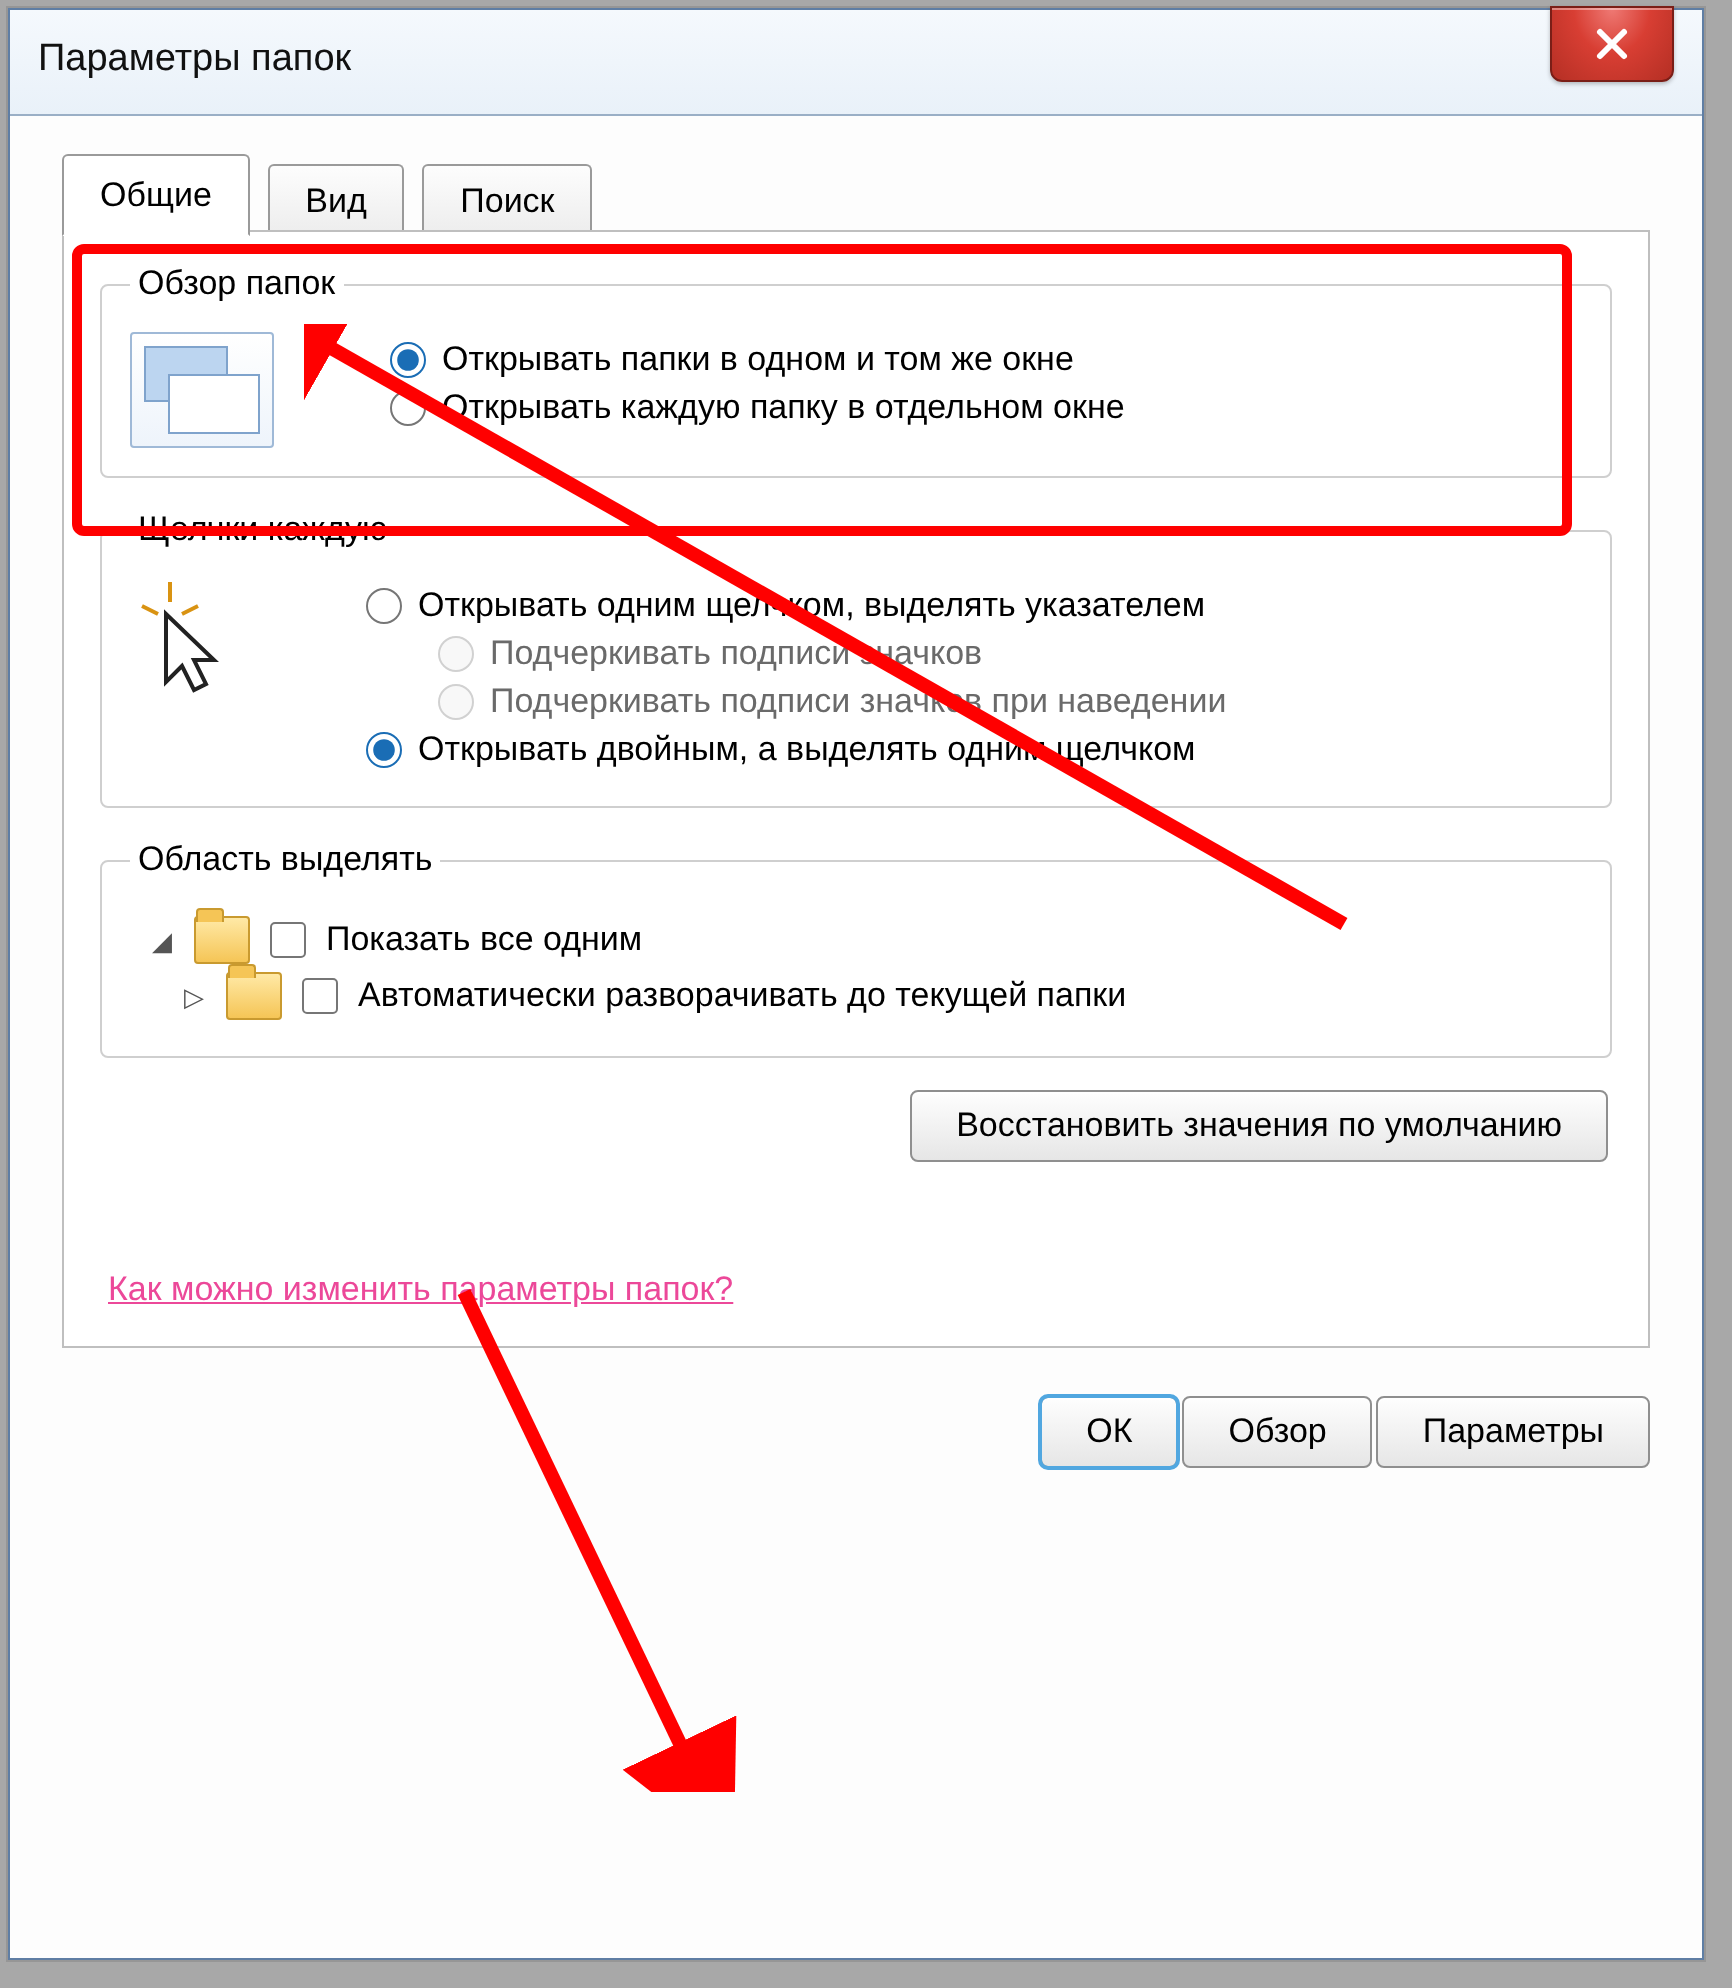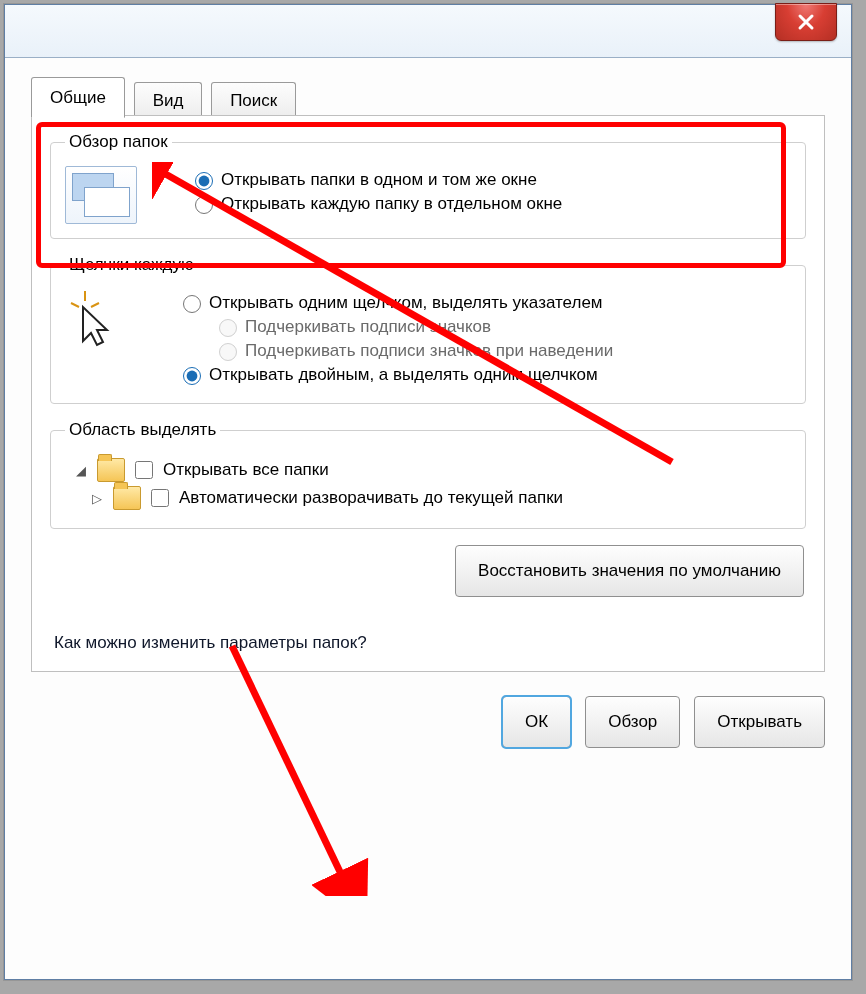--- a/index.html
+++ b/index.html
@@ -135,21 +135,21 @@
   .cursor-icon {
     width: 60px;
     height: 60px;
     position: relative;
     flex:0 0 auto;
   }
   .cursor-icon svg { width:60px; height:60px; }
   .opts { flex:1; }
   .opt {
     display:flex;
-    align-items:flex-end;
+    align-items:center;
     gap:8px;
     margin:4px 0;
     padding-left:44px;
   }
   .opt.sub { margin-left: 36px; color:#6a6a6a; }
   .opt.sub label { color:#6a6a6a; }
   input[type="radio"] {
     width:18px; height:18px;
     accent-color:#1a6db5;
     margin:0;
@@ -182,49 +182,50 @@
     position:absolute;
     left:0; top:-5px;
     width:12px; height:6px;
     background:#f5c556;
     border:1px solid #c99a2f;
     border-bottom:none;
     border-radius:2px 2px 0 0;
   }
   .btn {
     display:inline-block;
-    height:52px;
+    height:36px;
     line-height:34px;
     padding:0 22px;
     background:linear-gradient(to bottom,#fefefe,#e6e6e6);
     border:1px solid #8f8f8f;
     border-radius:4px;
     cursor:pointer;
     font-size:17px;
     box-shadow: inset 0 1px 0 #fff;
   }
   .btn.default {
     outline:2px solid #51a7e0;
     outline-offset:-1px;
   }
   .restore-row{
     text-align:right;
     margin:6px 2px 8px 2px;
   }
   .link{
-    color:#0f172a;
+    color:#ec4899;
+    text-decoration:underline;
     cursor:pointer;
     display:inline-block;
-    margin:28px 0 0 4px;
+    margin:46px 0 0 4px;
     font-size:17px;
   }
   .button-row{
     display:flex;
     justify-content:flex-end;
-    gap:14px;
+    gap:2px;
     margin-top:24px;
   }
   
   .hl-box{
     position:absolute;
     border:5px solid #ff0000;
     border-radius:6px;
     pointer-events:none;
   }
   .arrow{
@@ -232,20 +233,21 @@
     pointer-events:none;
   }
   .disabled { color:#9a9a9a; }
 </style>
 </head>
 <body>
 
 <div class="window">
 
   <div class="titlebar">
+    <div class="title">Параметры папок</div>
     <div class="close-btn">
       <svg viewBox="0 0 18 18">
         <path d="M3 3 L15 15 M15 3 L3 15" stroke="#fff" stroke-width="3" stroke-linecap="round"></path>
       </svg>
     </div>
   </div>
 
   <div class="body">
 
     <div class="tabs">
@@ -310,21 +312,21 @@
       </fieldset>
 
       
       <fieldset class="group">
         <legend>Область выделять</legend>
         <div class="nav-list">
           <div class="nav-row">
             <span class="tree-toggle">◢</span>
             <span class="folder-small"></span>
             <input type="checkbox" style="">
-            <label>Открывать все папки</label>
+            <label>Показать все одним</label>
           </div>
           <div class="nav-row" style="margin-left:26px;">
             <span class="tree-toggle">▷</span>
             <span class="folder-small"></span>
             <input type="checkbox" style="">
             <label>Автоматически разворачивать до текущей папки</label>
           </div>
         </div>
       </fieldset>
 
@@ -353,18 +355,18 @@
           </marker>
         </defs>
         <line x1="10" y1="10" x2="120" y2="240" stroke="#ff0000" stroke-width="7" marker-end="url(#ah2)"></line>
       </svg>
 
     </div>
 
     <div class="button-row">
       <button class="btn default">ОК</button>
       <button class="btn">Обзор</button>
-      <button class="btn">Открывать</button>
+      <button class="btn">Параметры</button>
     </div>
 
   </div>
 
 </div>
 
 </body></html>

